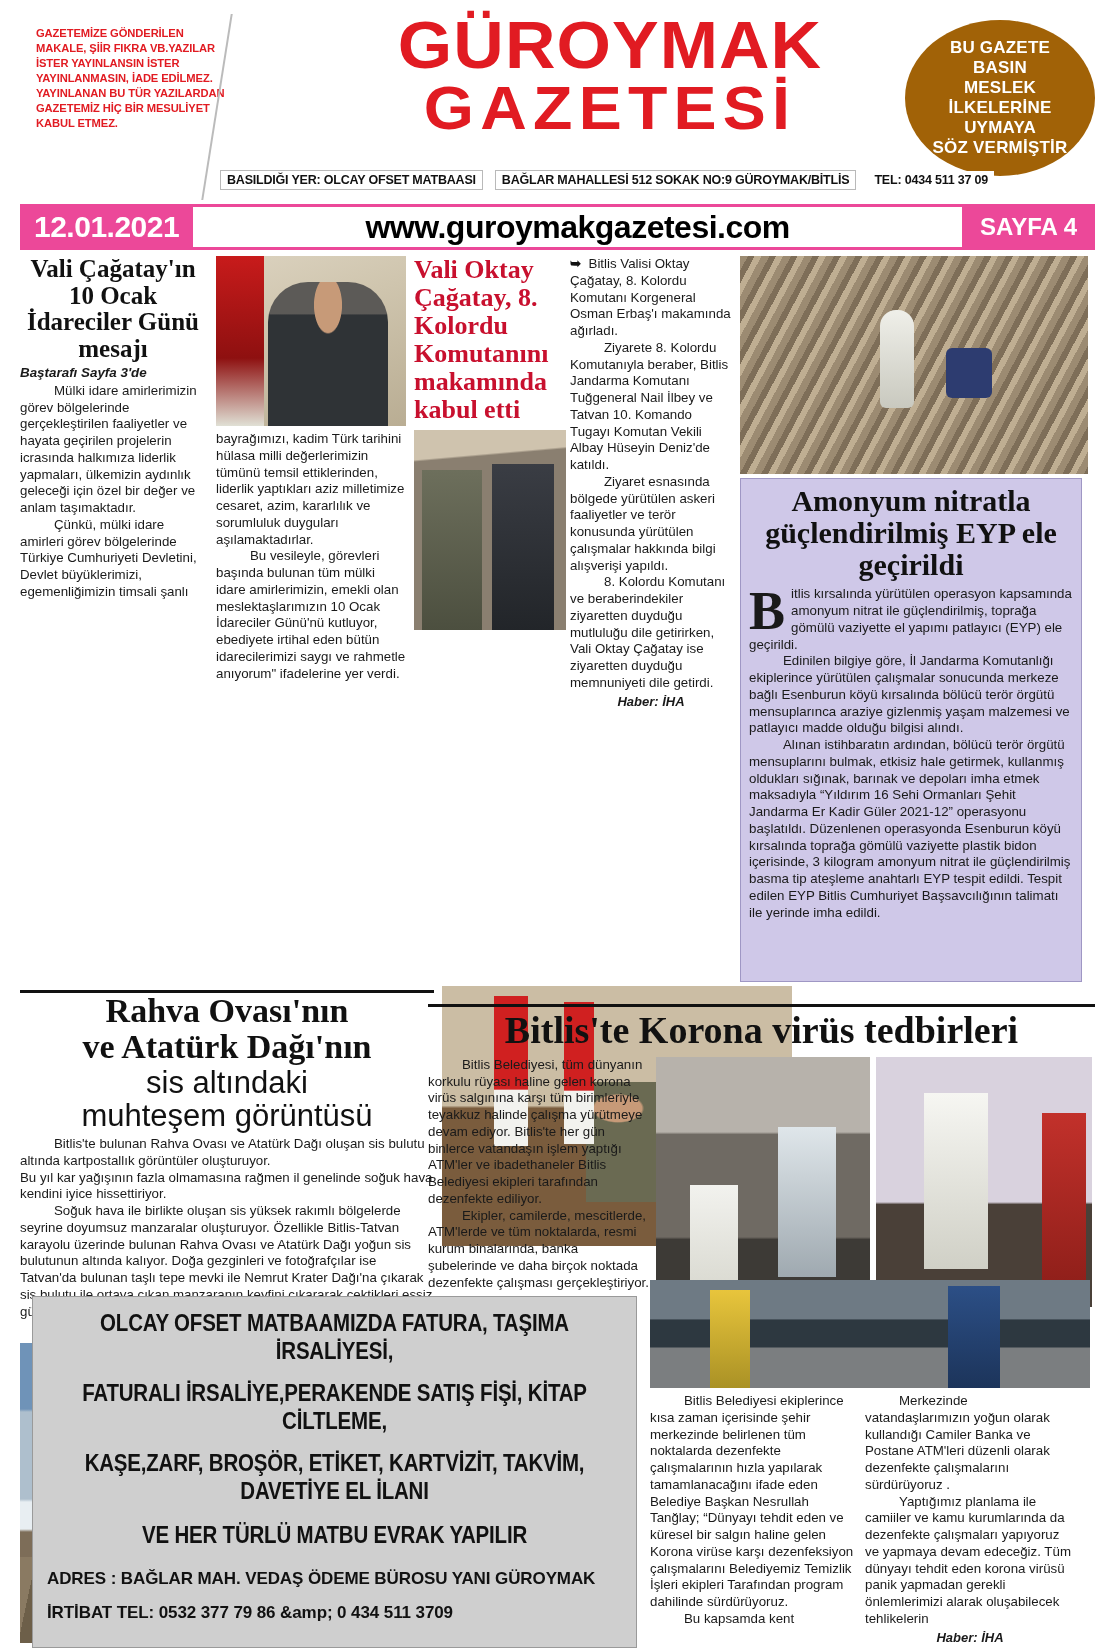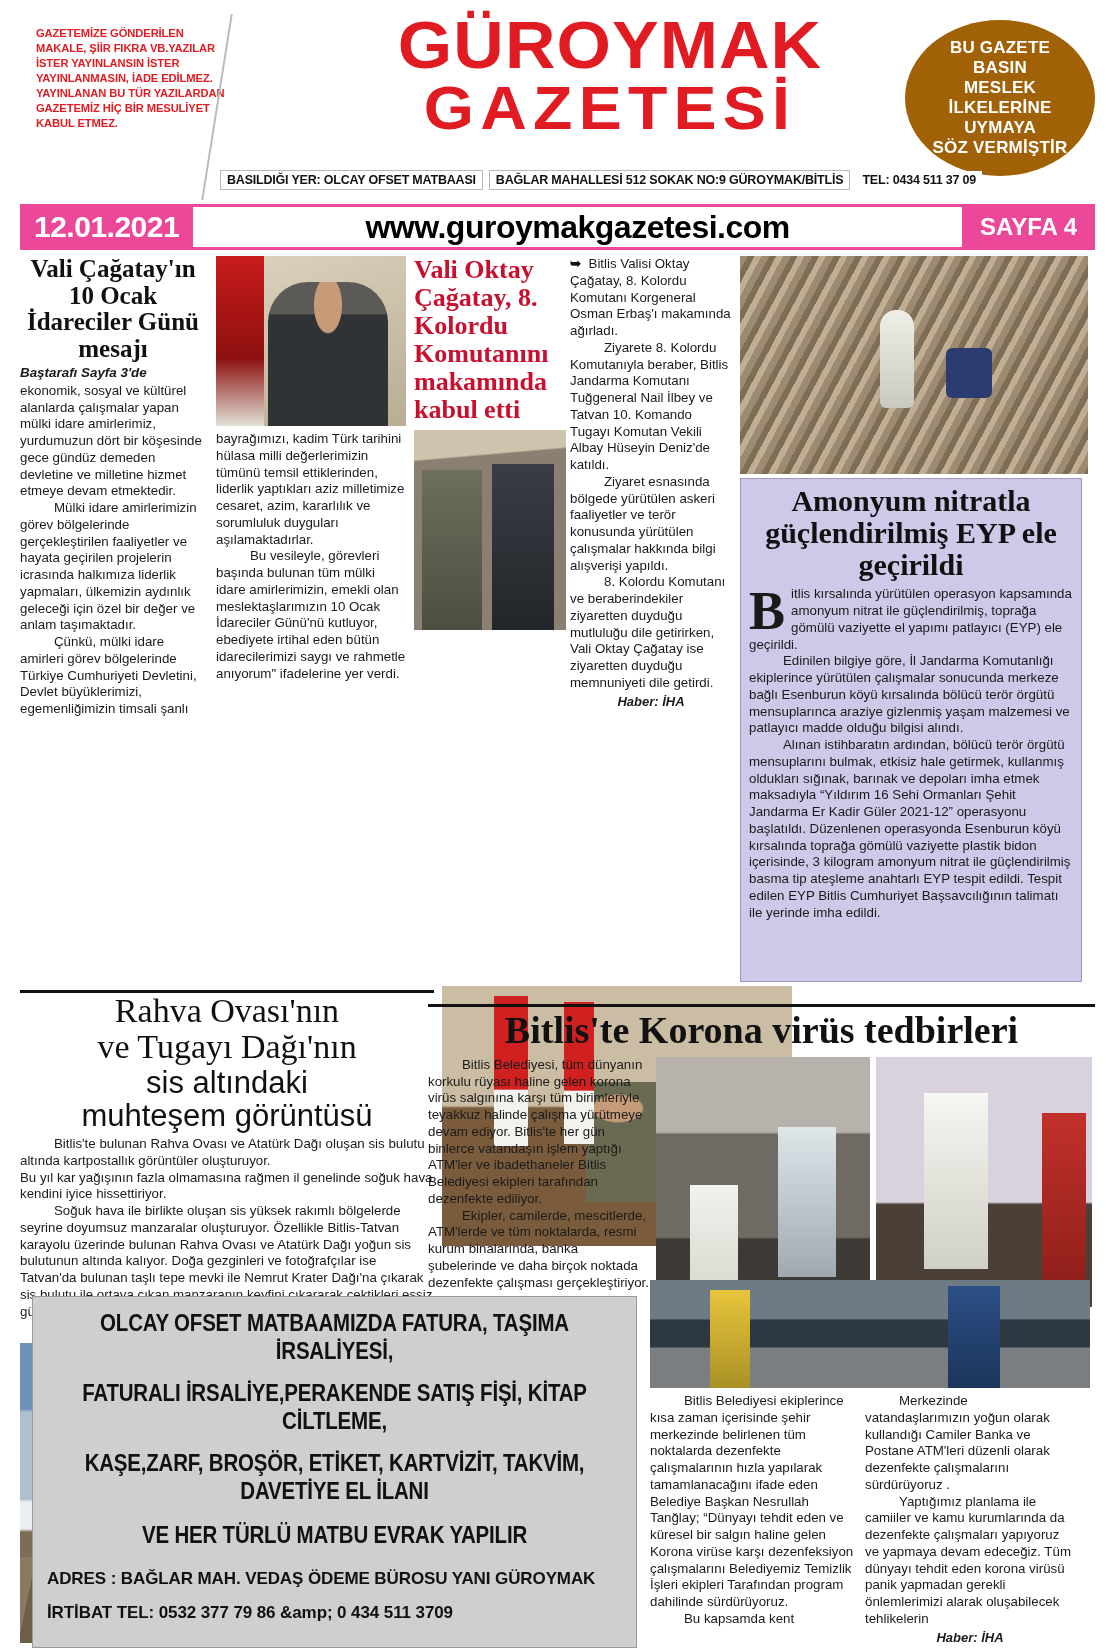--- a/index.html
+++ b/index.html
@@ -42,21 +42,21 @@
     position:absolute; right:0px; top:2px; width:190px; height:156px;
     background:#a16207; border-radius:50%;
     color:#fff; font-weight:bold; font-size:17px; line-height:1.18;
     display:flex; flex-direction:column; align-items:center; justify-content:center;
     text-align:center; letter-spacing:0.2px;
   }
   .mast-seal div { white-space:nowrap; }
 
   .mast-infobar {
     position:absolute; left:200px; top:152px; width:690px;
-    display:flex; gap:6px; align-items:center;
+    display:flex; gap:12px; align-items:center;
   }
   .mast-infobar .chip {
     border:1px solid #b9b9b9; background:#fff; padding:2px 6px;
     font-weight:bold; font-size:12.5px; color:#111; white-space:nowrap;
     font-family:"Liberation Sans", sans-serif; letter-spacing:-0.2px;
   }
   .mast-infobar .chip.tel { border:none; }
 
   
   .datebar {
@@ -192,21 +192,21 @@
     font-family:"Liberation Serif", serif; font-weight:bold; color:#111;
     font-size:30px; line-height:1.07; text-align:center; margin-bottom:5px;
   }
   .dropcap::first-letter {
     float:left; font-family:"Liberation Serif", serif; font-weight:bold;
     font-size:54px; line-height:0.78; padding:4px 6px 0 0;
   }
 
   
   .rahva-head1 {
-    font-family:"Liberation Serif", serif; font-weight:normal; font-size:34px;
+    font-family:"Liberation Serif", serif; font-weight:bold; font-size:34px;
     text-align:center; line-height:1.07; color:#111;
   }
   .rahva-head2 {
     font-family:"Liberation Sans", sans-serif; font-weight:normal; font-size:31px;
     text-align:center; line-height:1.04; color:#111; margin-top:1px;
   }
 
   .ph-sis {
     width:402px; height:300px;
     background:
@@ -321,21 +321,20 @@
   </div>
 
   <div class="content">
 
     <div class="toprow">
 
       <div class="col-a">
         <div class="head-serif-blk h1-vali">Vali Çağatay'ın 10 Ocak İdareciler Günü mesajı</div>
         <div class="body-txt">
           <div class="sub-ital">Baştarafı Sayfa 3'de</div>
-          <p class="noind">ekonomik, sosyal ve kültürel alanlarda çalışmalar yapan mülki idare amirlerimiz, yurdumuzun dört bir köşesinde gece gündüz demeden devletine ve milletine hizmet etmeye devam etmektedir.</p>
           <p>Mülki idare amirlerimizin görev bölgelerinde gerçekleştirilen faaliyetler ve hayata geçirilen projelerin icrasında halkımıza liderlik yapmaları, ülkemizin aydınlık geleceği için özel bir değer ve anlam taşımaktadır.</p>
           <p>Çünkü, mülki idare amirleri görev bölgelerinde Türkiye Cumhuriyeti Devletini, Devlet büyüklerimizi, egemenliğimizin timsali şanlı</p>
         </div>
       </div>
 
       <div class="col-b">
         <div class="photo ph-vali"></div>
         <div class="body-txt" style="margin-top:5px;">
           <p class="noind">bayrağımızı, kadim Türk tarihini hülasa milli değerlerimizin tümünü temsil ettiklerinden, liderlik yaptıkları aziz milletimize cesaret, azim, kararlılık ve sorumluluk duyguları aşılamaktadırlar.</p>
           <p>Bu vesileyle, görevleri başında bulunan tüm mülki idare amirlerimizin, emekli olan meslektaşlarımızın 10 Ocak İdareciler Günü'nü kutluyor, ebediyete irtihal eden bütün idarecilerimizi saygı ve rahmetle anıyorum" ifadelerine yer verdi.</p>
@@ -369,21 +368,21 @@
             <p>Alınan istihbaratın ardından, bölücü terör örgütü mensuplarını bulmak, etkisiz hale getirmek, kullanmış oldukları sığınak, barınak ve depoları imha etmek maksadıyla “Yıldırım 16 Sehi Ormanları Şehit Jandarma Er Kadir Güler 2021-12” operasyonu başlatıldı. Düzenlenen operasyonda Esenburun köyü kırsalında toprağa gömülü vaziyette plastik bidon içerisinde, 3 kilogram amonyum nitrat ile güçlendirilmiş basma tip ateşleme anahtarlı EYP tespit edildi. Tespit edilen EYP Bitlis Cumhuriyet Başsavcılığının talimatı ile yerinde imha edildi.</p>
           </div>
         </div>
       </div>
     </div>
 
     <div style="display:flex; margin-top:4px;">
       <div style="width:414px;">
         <hr class="hr-black">
         <div class="rahva-head1">Rahva Ovası'nın</div>
-        <div class="rahva-head1">ve Tugayı Dağı'nın</div>
+        <div class="rahva-head1">ve Atatürk Dağı'nın</div>
         <div class="rahva-head2">sis altındaki</div>
         <div class="rahva-head2">muhteşem görüntüsü</div>
         <div class="body-txt" style="margin-top:4px;">
           <p>Bitlis'te bulunan Rahva Ovası ve Atatürk Dağı oluşan sis bulutu altında kartpostallık görüntüler oluşturuyor.</p>
           <p class="noind">Bu yıl kar yağışının fazla olmamasına rağmen il genelinde soğuk hava kendini iyice hissettiriyor.</p>
           <p>Soğuk hava ile birlikte oluşan sis yüksek rakımlı bölgelerde seyrine doyumsuz manzaralar oluşturuyor. Özellikle Bitlis-Tatvan karayolu üzerinde bulunan Rahva Ovası ve Atatürk Dağı yoğun sis bulutunun altında kalıyor. Doğa gezginleri ve fotoğrafçılar ise Tatvan'da bulunan taşlı tepe mevki ile Nemrut Krater Dağı'na çıkarak sis bulutu ile ortaya çıkan manzaranın keyfini çıkararak çektikleri eşsiz güzellikte fotoğrafları arşivlerine katıyor.</p>
           <div class="credit">Haber: İHA</div>
         </div>
         <div class="photo ph-sis" style="margin-top:4px;"></div>
       </div>

